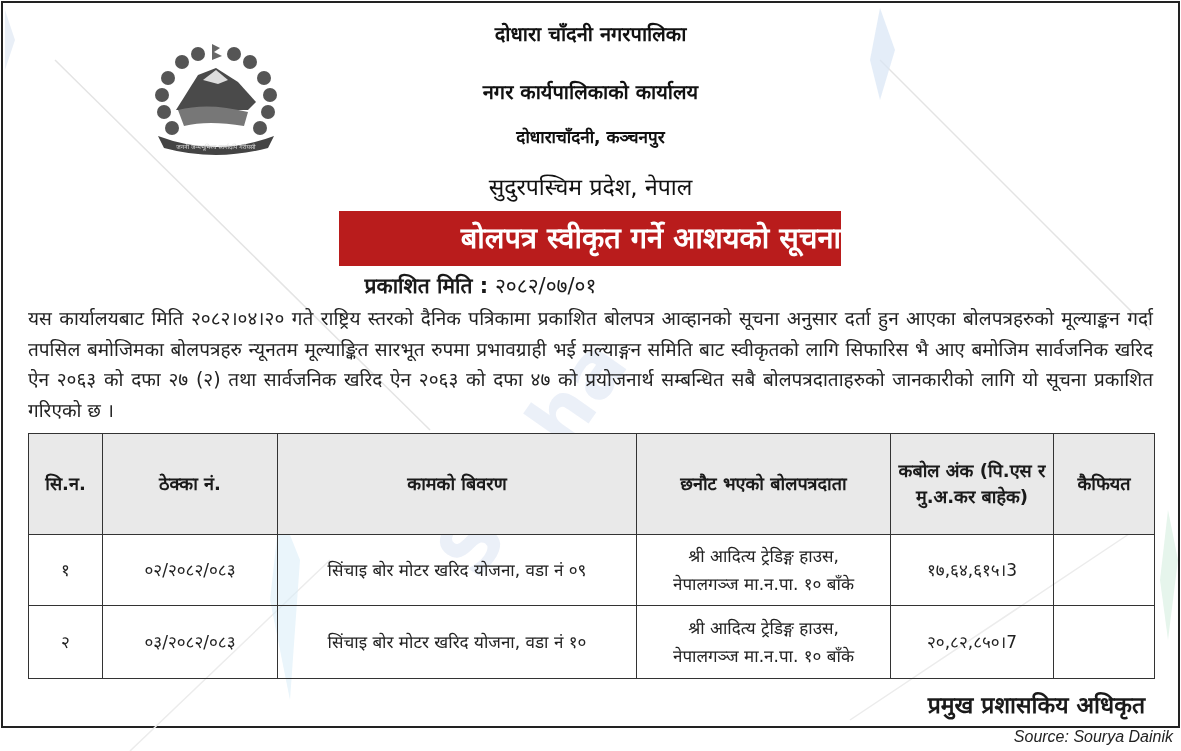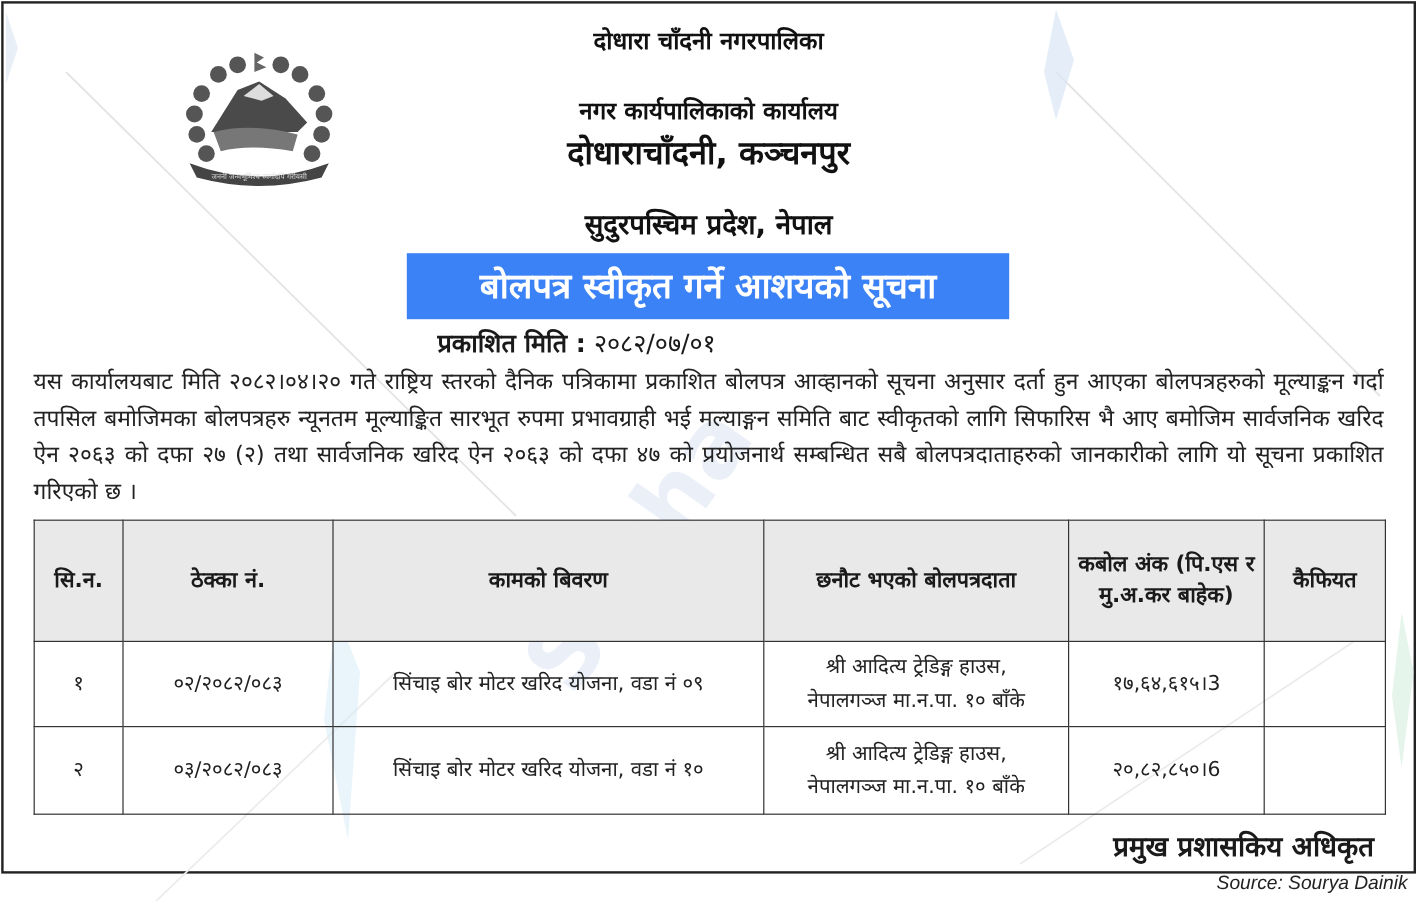--- a/index.html
+++ b/index.html
@@ -4,24 +4,24 @@
 <style>
   html, body { margin:0; padding:0; background:#fff; }
   body { width:1181px; height:751px; position:relative; overflow:hidden;
          font-family:"DejaVu Sans", "Liberation Sans", sans-serif; color:#1a1a1a; }
   .frame { position:absolute; left:1px; top:1px; width:1175px; height:723px;
            border:2px solid #222; background:#fff; }
   .emblem { position:absolute; left:148px; top:40px; width:136px; height:118px; }
   .hdr { position:absolute; left:0; width:1181px; text-align:center; font-weight:bold; color:#111; }
   .h1 { top:20px; font-size:20px; }
   .h2 { top:78px; font-size:20px; }
-  .h3 { top:108px; font-size:27px; }
-  .h4 { top:170px; font-size:23px; font-weight:bold; }
-  .banner { position:absolute; left:339px; top:211px; width:502px; height:55px; background:#3b82f6;
-            color:#fff; font-size:29px; font-weight:bold; text-align:center; line-height:55px; }
+  .h3 { top:125px; font-size:17px; }
+  .h4 { top:170px; font-size:23px; font-weight:normal; }
+  .banner { position:absolute; left:339px; top:211px; width:502px; height:55px; background:#b91c1c;
+            color:#fff; font-size:29px; font-weight:bold; text-align:right; line-height:55px; }
   .pubdate { position:absolute; left:0; width:961px; top:271px; text-align:center; font-size:21px; }
   .pubdate .lbl { font-weight:bold; }
   .body-text { position:absolute; left:28px; top:303px; width:1125px; font-size:19px;
                line-height:30.5px; text-align:justify; text-align-last:left; color:#222; }
   table.tbl { position:absolute; left:28px; top:433px; width:1126px; border-collapse:collapse;
               table-layout:fixed; font-size:17px;padding-left:20px; }
   .tbl th, .tbl td { border:1.5px solid #333; text-align:center; vertical-align:middle; padding:2px 6px; }
   .tbl thead th { background:#e9e9e9; font-weight:bold; height:96px; font-size:18px; line-height:26px; }
   .tbl tbody td { height:66px; line-height:28px; color:#222; }
   .tbl tbody tr:last-child td { height:68px; }
@@ -116,20 +116,20 @@
       <td></td>
     </tr>
     <tr>
       <td>२</td>
       <td>०३/२०८२/०८३</td>
       <td>सिंचाइ बोर मोटर खरिद योजना, वडा नं १०</td>
       <td>
         <div>श्री आदित्य ट्रेडिङ्ग हाउस,</div>
         <div>नेपालगञ्ज मा.न.पा. १० बाँके</div>
       </td>
-      <td>२०,८२,८५०।6</td>
+      <td>२०,८२,८५०।7</td>
       <td></td>
     </tr>
   </tbody>
 </table>
 
 <div class="sign">प्रमुख प्रशासकिय अधिकृत</div>
 <div class="source">Source: Sourya Dainik</div>
 
 </body></html>

